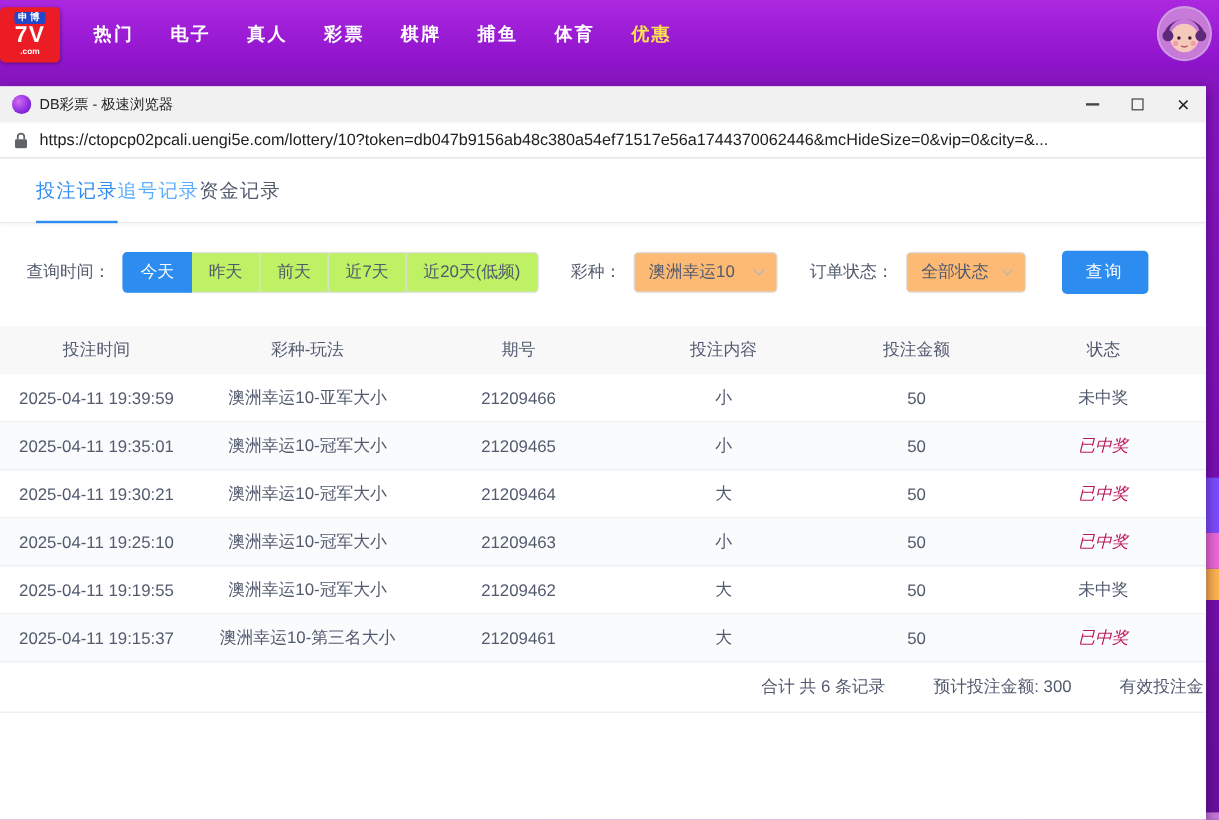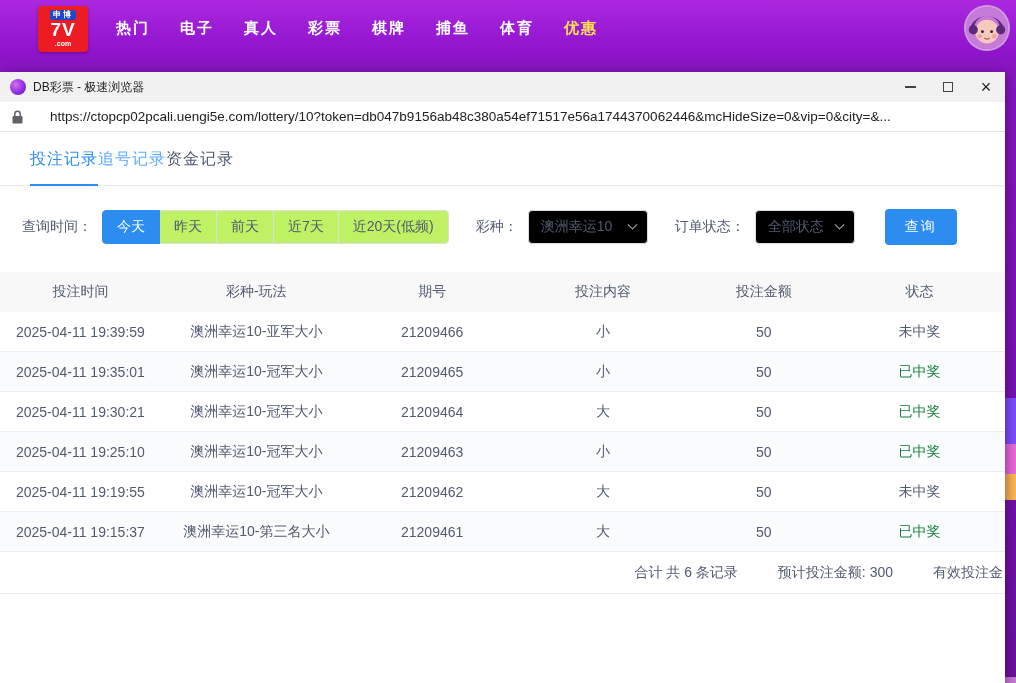--- a/index.html
+++ b/index.html
@@ -10,21 +10,20 @@
     font-family: "Liberation Sans", "DejaVu Sans", sans-serif;
     background: linear-gradient(180deg, #8b17c4 0%, #7a10b4 55%, #6a0f9e 100%);
   }
 
   
   .topnav {
     position: relative;
     height: 57px;
     display: flex;
     align-items: center;
-    padding-left: 38px;
     background: linear-gradient(180deg, #ab28df 0%, #9a1bd4 55%, #8c13c9 100%);
     z-index: 3;
   }
   .logo {
     width: 50px; height: 46px;
     background: #ec1c24;
     border-radius: 4px;
     display: flex; flex-direction: column; align-items: center; justify-content: center;
     color: #fff; cursor: pointer;
     margin-right: 28px;
@@ -89,21 +88,21 @@
   }
   .min-glyph { width: 11px; height: 2px; background: #444; display: block; }
   .max-glyph { width: 10px; height: 10px; border: 1.3px solid #444; display: block; }
   .ctrl.close { font-size: 18px; line-height: 1; color: #222; }
 
   .urlbar {
     height: 30px;
     background: #fff;
     border-bottom: 1px solid #e2e2e2;
     display: flex; align-items: center;
-    padding: 0 12px; gap: 27px;
+    padding: 0 12px; gap: 10px;
     cursor: text;
   }
   .lock-icon { flex: 0 0 auto; display: block; }
   .url-text {
     font-size: 13.5px; color: #202124;
     white-space: nowrap; overflow: hidden;
   }
 
   
   .tabs {
@@ -136,21 +135,21 @@
     font-size: 14px; font-family: inherit; cursor: pointer; white-space: nowrap;
   }
   .gbtn:first-of-type { border-radius: 4px 0 0 4px; margin-left: 0; }
   .gbtn:last-of-type { border-radius: 0 4px 4px 0; }
   .gbtn.active { background: #2d8cf0; border-color: #2d8cf0; color: #fff; position: relative; z-index: 1; }
   .select {
     height: 34px; min-width: 120px;
     border: 1px solid #dcdee2; border-radius: 4px;
     display: flex; align-items: center; justify-content: space-between;
     padding: 0 11px 0 12px; gap: 12px;
-    cursor: pointer; color: #515a6e; background: #000000; white-space: nowrap;
+    cursor: pointer; color: #515a6e; background: #fdba74; white-space: nowrap;
   }
   .select.small { min-width: 86px; }
   .chev {
     width: 7px; height: 7px;
     border-right: 1.4px solid #b0b6bf; border-bottom: 1.4px solid #b0b6bf;
     transform: rotate(45deg) translate(-2px,-2px);
     flex: 0 0 auto;
   }
   .search-btn {
     margin-left: 30px;
@@ -178,21 +177,21 @@
   .tr {
     display: flex; align-items: center;
     height: 40px;
     border-bottom: 1px solid #ebedf0;
     font-size: 14px; color: #515a6e;
   }
   .tbody .tr:nth-child(even) { background: #fafbfc; }
   .td { text-align: center; }
   .c1 { width: 16%; } .c2 { width: 19%; } .c3 { width: 16%; }
   .c4 { width: 18%; } .c5 { width: 14%; } .c6 { width: 17%; }
-  .td.won { color: #15803d; }
+  .td.won { color: #be185d; font-style: italic; }
 
   .summary {
     display: flex; align-items: center; justify-content: flex-end;
     gap: 40px; height: 42px;
     font-size: 14px; color: #515a6e;
     border-bottom: 1px solid #ebedf0;
     padding-right: 2px;
     white-space: nowrap; overflow: hidden;
   }
 </style>

